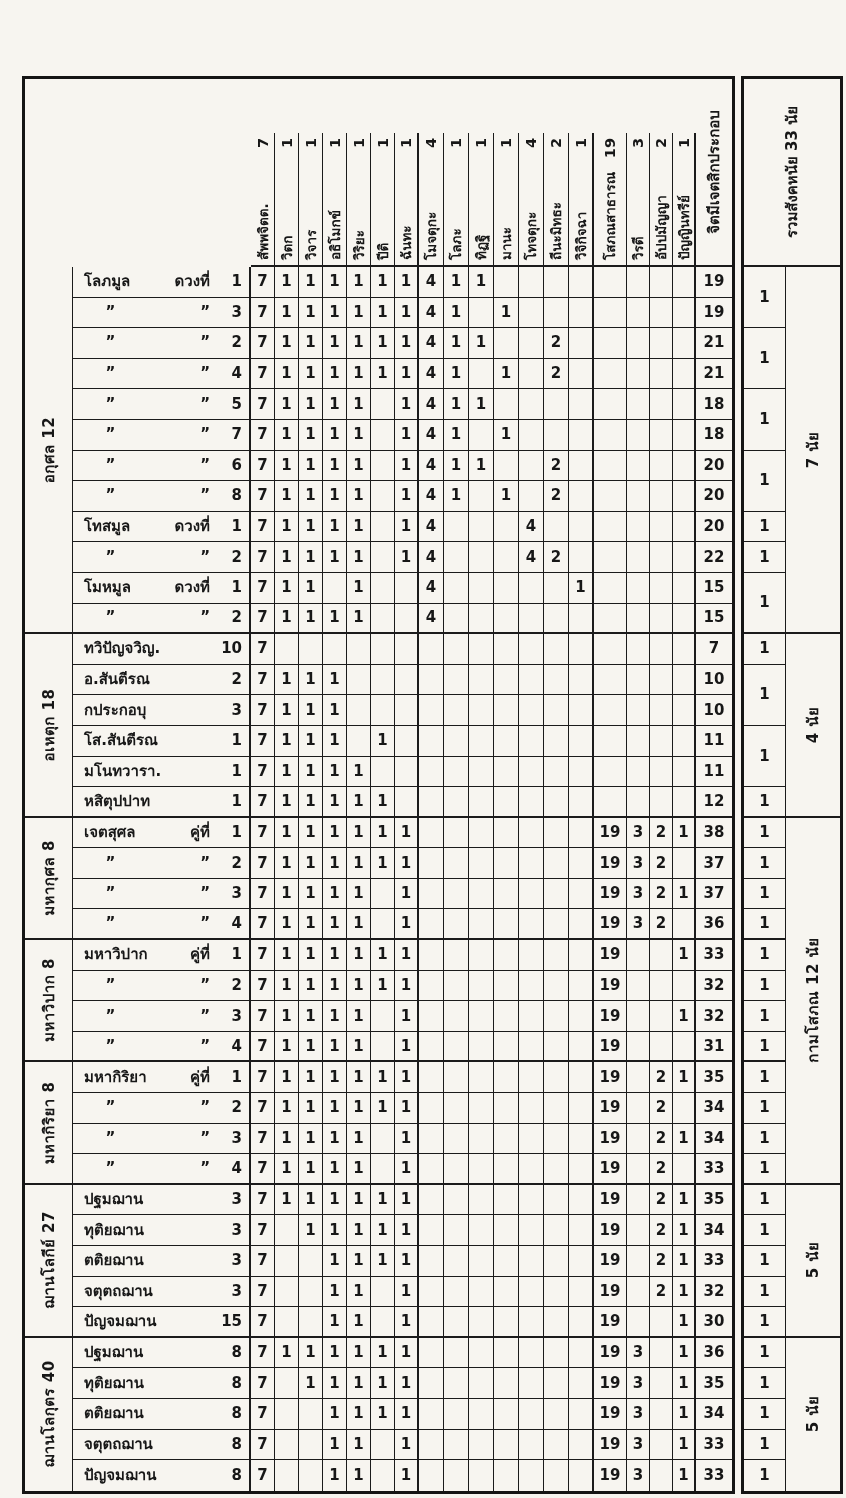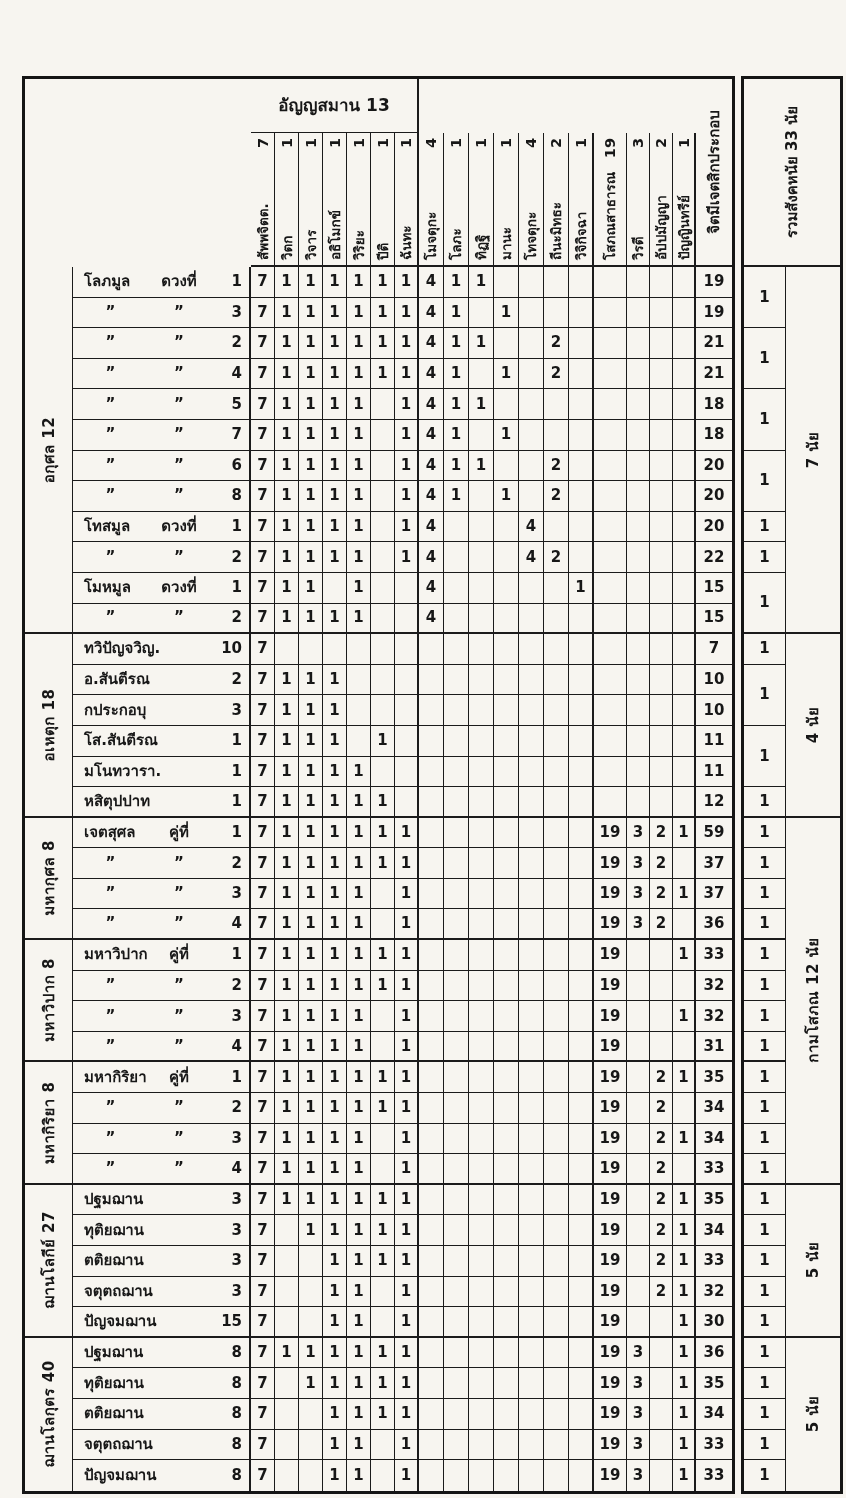--- a/index.html
+++ b/index.html
@@ -43,37 +43,36 @@
     transform:translate(-50%,-50%) rotate(-90deg);
     white-space:nowrap; display:flex; align-items:center;
   }
   .collab{width:122px; justify-content:space-between; font-size:13.5px;}
   .collab .cnt{font-size:14.5px; padding-left:4px;}
   .vcenter{justify-content:center; font-size:15px; letter-spacing:.5px;}
   .w180{width:180px; justify-content:center; font-size:15px;}
   .rowlab{justify-content:flex-start; padding:0; font-size:15px;}
   .rowlab .rname{flex:1 1 auto; text-align:left; padding-left:11px; white-space:nowrap;}
   .rowlab .rname.ditto{text-align:center; padding-left:0;}
-  .rowlab .rsub{width:62px; text-align:center; white-space:nowrap;}
+  .rowlab .rsub{width:62px; text-align:right; white-space:nowrap;}
   .rowlab .rnum{width:32px; text-align:right; padding-right:7px;}
   #corner{flex-direction:column;}
   #corner svg{position:absolute; left:0; top:0; width:100%; height:100%;}
   .corner-top{position:absolute; top:58px; right:26px; font-size:17px;}
   .corner-bottom{position:absolute; bottom:18px; left:28px; font-size:17px;}
 </style>
 </head>
 <body>
 
 <div id="page">
 
   <div id="main-grid" class="grid">
     <div class="cell bre bb2" style="grid-column:21; grid-row:1 / span 2;">
       <div class="vtext w180">จิตมีเจตสิกประกอบ</div>
     </div>
-  <div class="cell ghead br2" style="grid-area: 1 / 3 / span 1 / span 7;">อัญญสมาน 13</div>
       <div class="cell bb2" style="grid-area: 2 / 3 / span 1 / span 1;">
         <div class="vtext collab">
           <span>สัพพจิตต.</span>
           <span class="cnt">7</span>
         </div>
       </div>
       <div class="cell bb2" style="grid-area: 2 / 4 / span 1 / span 1;">
         <div class="vtext collab">
           <span>วิตก</span>
           <span class="cnt">1</span>
@@ -632,21 +631,21 @@
       <div class="cell " style="grid-area: 21 / 11 / span 1 / span 1;"></div>
       <div class="cell " style="grid-area: 21 / 12 / span 1 / span 1;"></div>
       <div class="cell " style="grid-area: 21 / 13 / span 1 / span 1;"></div>
       <div class="cell " style="grid-area: 21 / 14 / span 1 / span 1;"></div>
       <div class="cell " style="grid-area: 21 / 15 / span 1 / span 1;"></div>
       <div class="cell br2 " style="grid-area: 21 / 16 / span 1 / span 1;"></div>
       <div class="cell " style="grid-area: 21 / 17 / span 1 / span 1;">19</div>
       <div class="cell " style="grid-area: 21 / 18 / span 1 / span 1;">3</div>
       <div class="cell " style="grid-area: 21 / 19 / span 1 / span 1;">2</div>
       <div class="cell br2 " style="grid-area: 21 / 20 / span 1 / span 1;">1</div>
-      <div class="cell bre " style="grid-area: 21 / 21 / span 1 / span 1;">59</div>
+      <div class="cell bre " style="grid-area: 21 / 21 / span 1 / span 1;">38</div>
       <div class="cell rowlab br2 " style="grid-area: 22 / 2 / span 1 / span 1;">
         <span class="rname ditto">”</span>
         <span class="rsub">”</span>
         <span class="rnum">2</span>
       </div>
       <div class="cell " style="grid-area: 22 / 3 / span 1 / span 1;">7</div>
       <div class="cell " style="grid-area: 22 / 4 / span 1 / span 1;">1</div>
       <div class="cell " style="grid-area: 22 / 5 / span 1 / span 1;">1</div>
       <div class="cell " style="grid-area: 22 / 6 / span 1 / span 1;">1</div>
       <div class="cell " style="grid-area: 22 / 7 / span 1 / span 1;">1</div>

